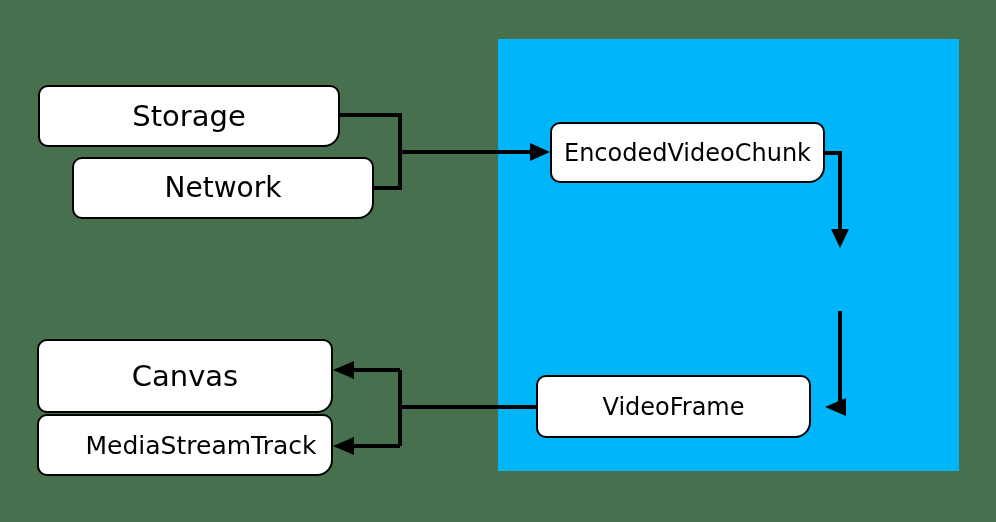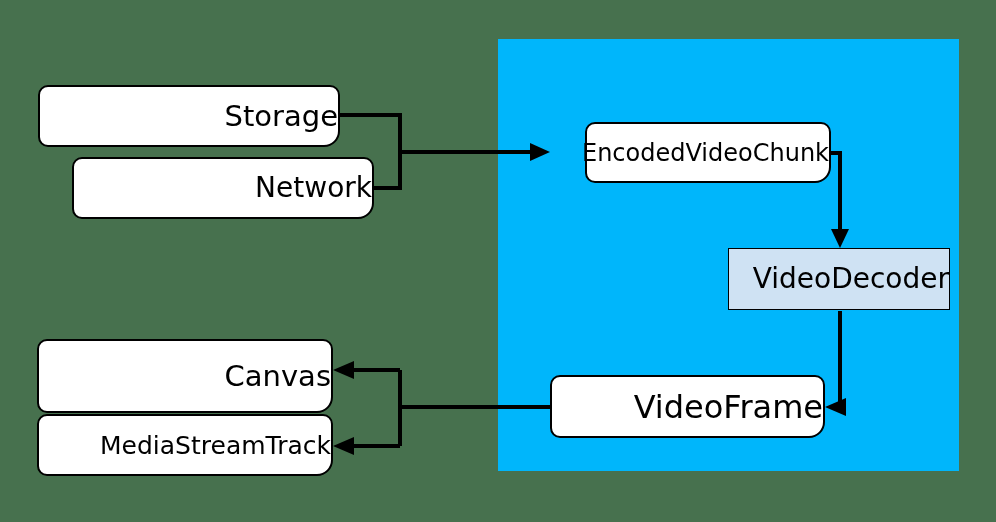--- a/index.html
+++ b/index.html
@@ -38,34 +38,34 @@
     stroke-linecap: butt;
     stroke-linejoin: miter;
   }
   .head { fill: var(--connector, #000000); stroke: none; }
 
   .node {
     position: absolute;
     box-sizing: border-box;
     display: flex;
     align-items: center;
-    justify-content: flex-end;
+    justify-content: center;
     background: var(--node-fill, #ffffff);
     border: 2px solid var(--node-border, #000000);
     border-radius: 10px 10px 16px 10px;
     white-space: nowrap;
     line-height: 1;
   }
 
   .node-storage { left: 38px;  top: 85px;  width: 302px; height: 62px; font-size: 29px; }
   .node-network { left: 38px;  top: 157px; width: 302px; height: 62px; font-size: 28px; margin-left: 34px; }
   .node-canvas  { left: 37px;  top: 339px; width: 296px; height: 74px; font-size: 29px; }
   .node-mst     { left: 37px;  top: 414px; width: 296px; height: 62px; font-size: 25px; padding-left: 32px; }
-  .node-evc     { left: 550px; top: 122px; width: 246px; height: 61px; font-size: 24px; margin-left: 35px; }
-  .node-vf      { left: 550px; top: 375px; width: 275px; height: 63px; font-size: 32px; }
+  .node-evc     { left: 550px; top: 122px; width: 275px; height: 61px; font-size: 24px; }
+  .node-vf      { left: 536px; top: 375px; width: 275px; height: 63px; font-size: 24px; }
   .node-vd      {
     left: 728px; top: 248px; width: 222px; height: 62px; font-size: 28px;
     background: var(--decoder-fill, #cfe2f3);
     border-width: 1.5px;
     border-radius: 0;
   }
 </style>
 </head>
 <body>
 
@@ -96,23 +96,20 @@
   </div>
 
   <div class="node node-network">
     <span>Network</span>
   </div>
 
   <div class="node node-evc">
     <span>EncodedVideoChunk</span>
   </div>
 
-  <div class="node node-vd">
-    <span>VideoDecoder</span>
-  </div>
 
   <div class="node node-vf">
     <span>VideoFrame</span>
   </div>
 
   <div class="node node-canvas">
     <span>Canvas</span>
   </div>
 
   <div class="node node-mst">

